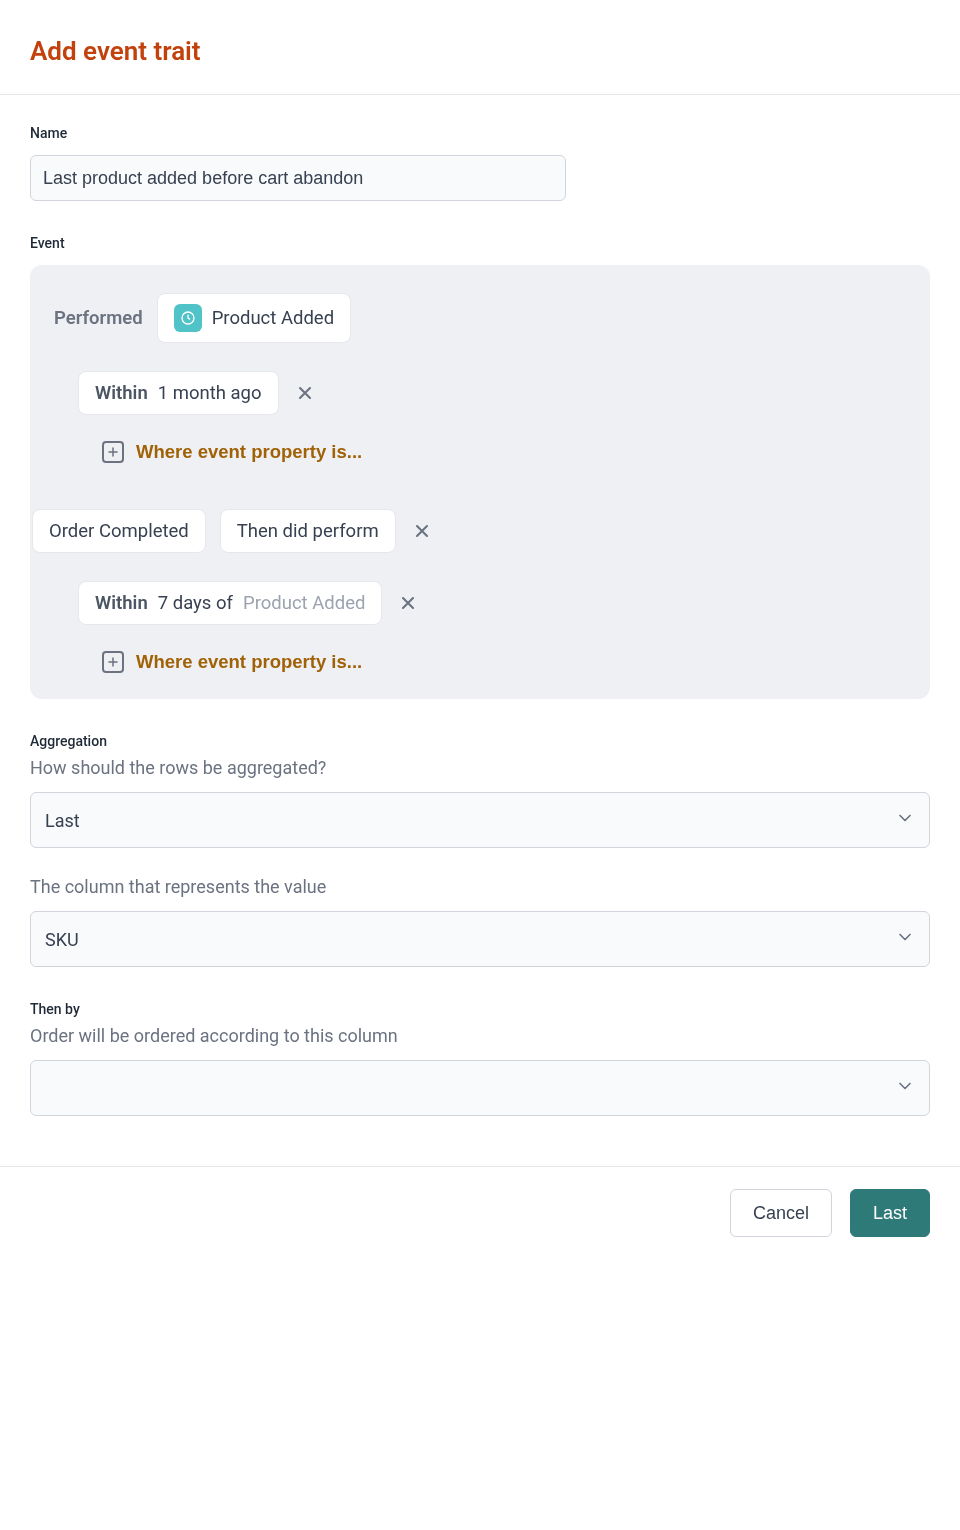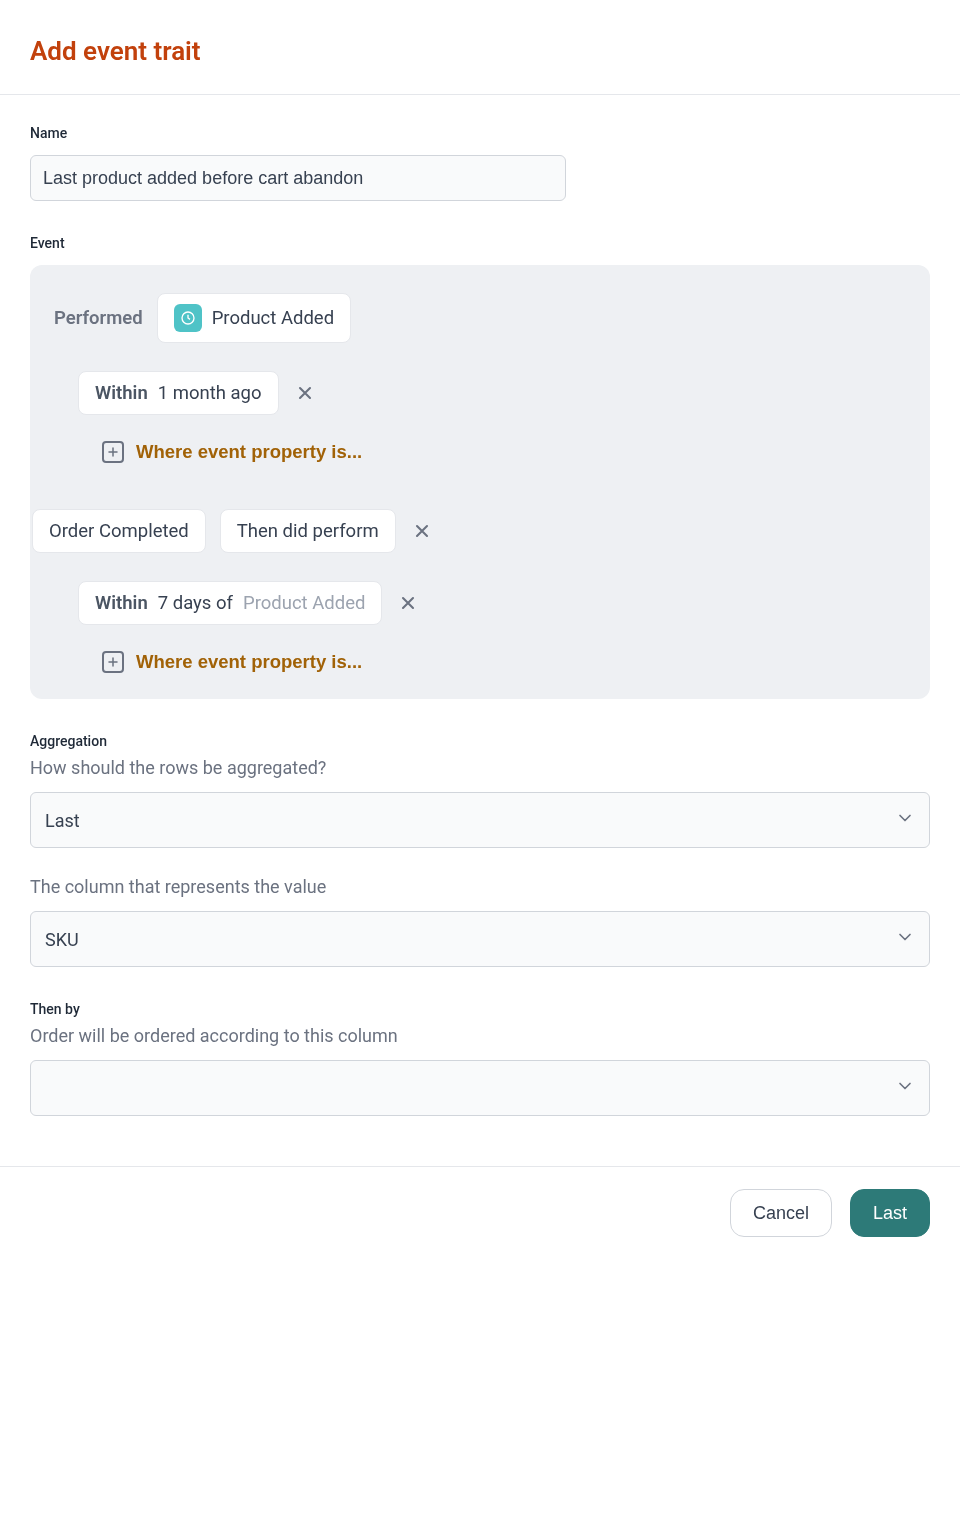--- a/index.html
+++ b/index.html
@@ -86,21 +86,21 @@
     font-size: 18px; color: #374151; cursor: pointer;
   }
   .chev { color: #6b7280; }
   .chev svg { width: 20px; height: 20px; }
   .footer {
     border-top: 1px solid #e5e7eb;
     padding: 22px 30px;
     display: flex; justify-content: flex-end; gap: 18px;
   }
   .btn {
-    height: 48px; padding: 0 22px; border-radius: 14px;
+    height: 48px; padding: 0 22px; border-radius: 6px;
     font-size: 18px; font-weight: 500; cursor: pointer;
     display: inline-flex; align-items: center; justify-content: center;
   }
   .btn-secondary { background: #fff; border: 1px solid #d1d5db; color: #374151; }
   .btn-primary { background: #2d7a78; border: 1px solid #2d7a78; color: #fff; }
 </style>
 </head>
 <body>
 
 <div class="header">

